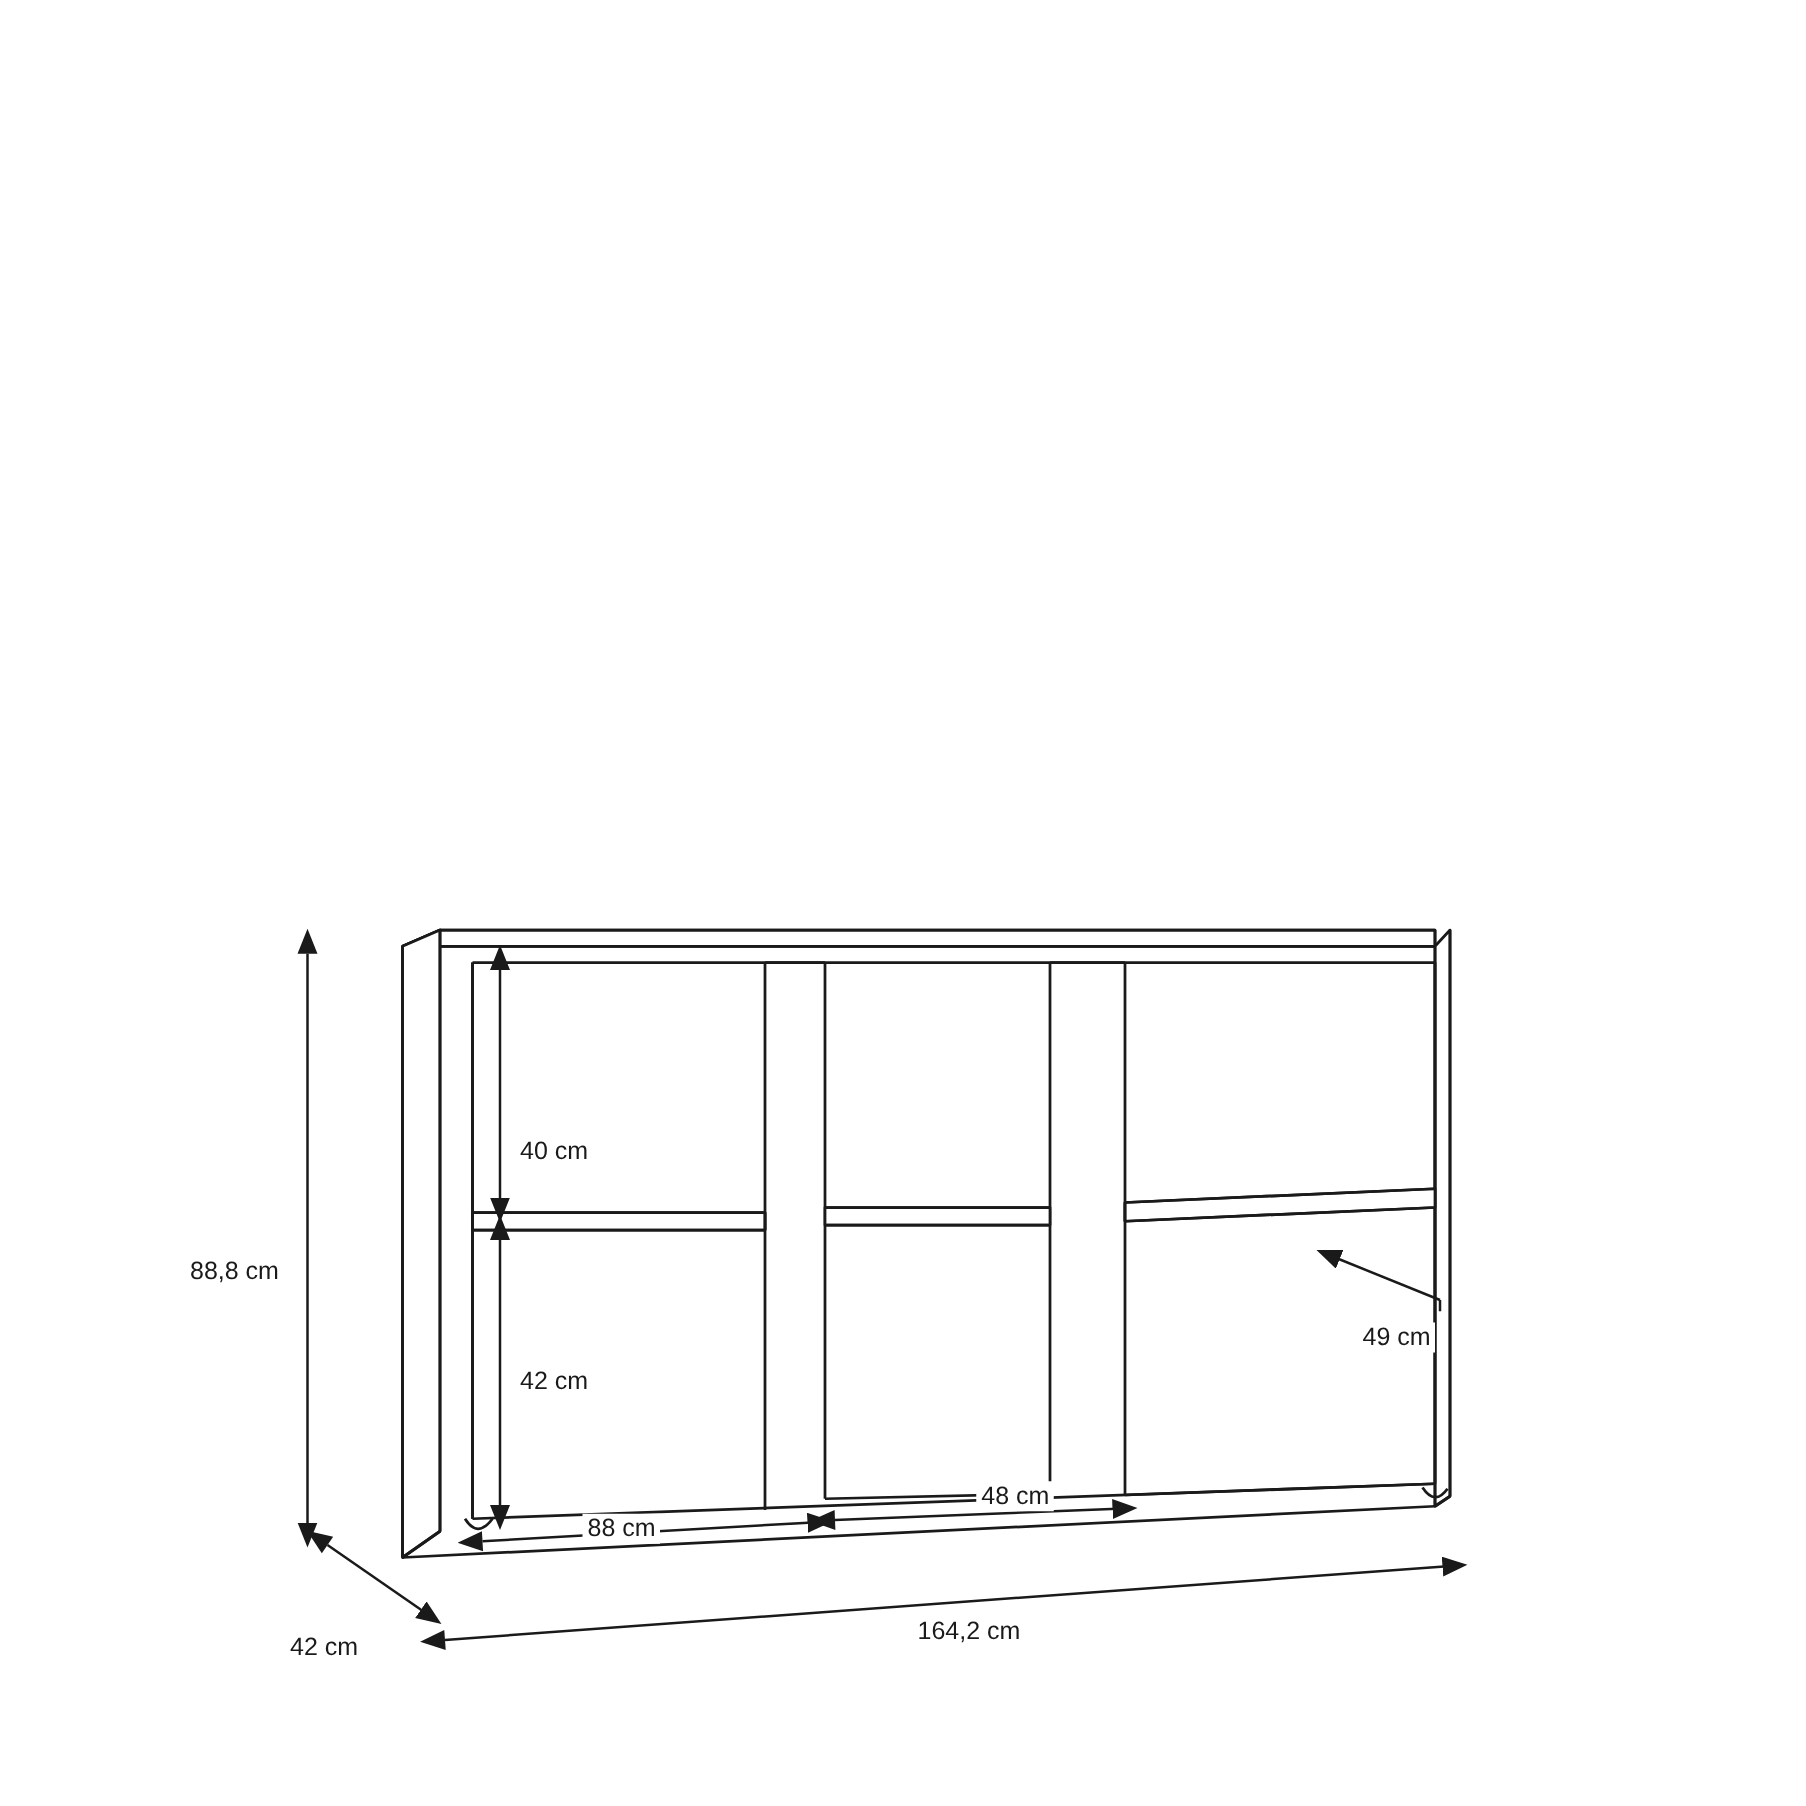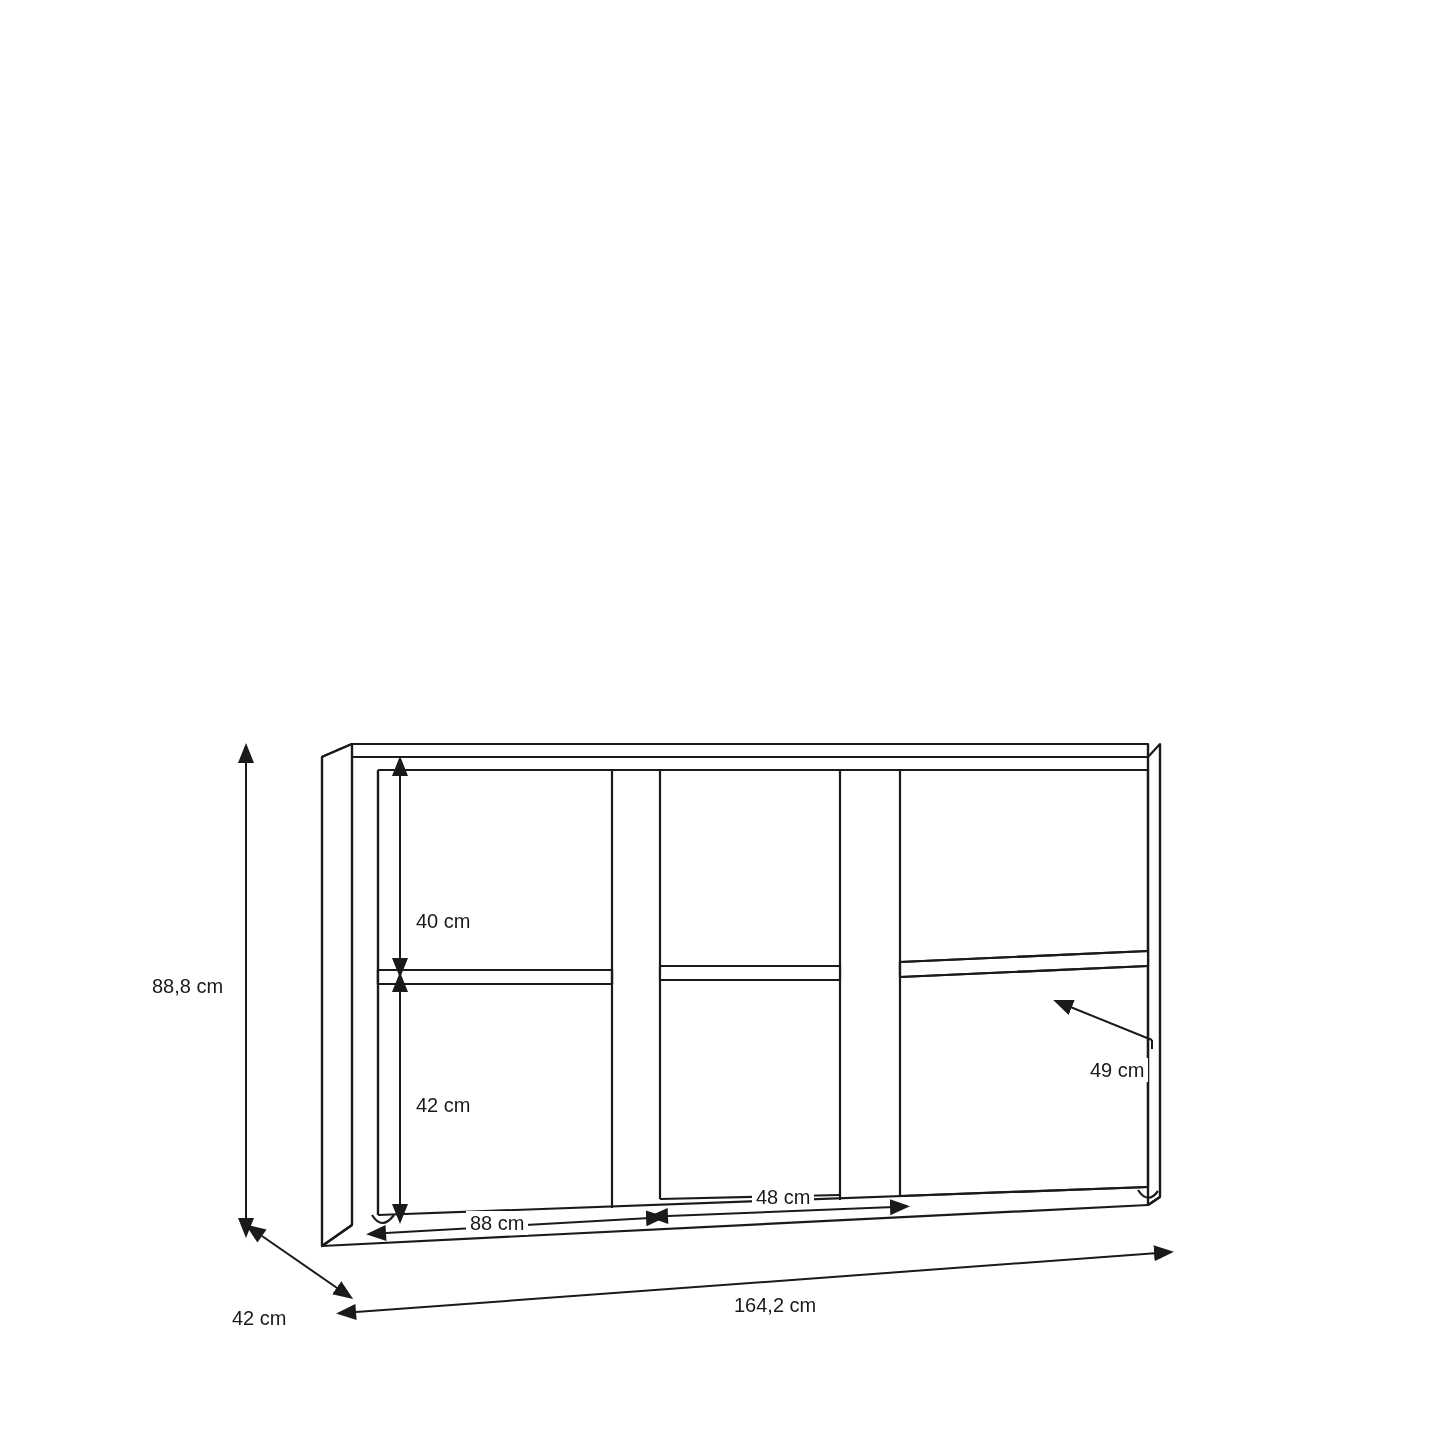--- a/index.html
+++ b/index.html
@@ -29,28 +29,28 @@
   .dim-label {
     position: absolute;
     font-family: "Liberation Sans", sans-serif;
     font-size: 20px;
     color: #1a1a1a;
     white-space: nowrap;
     background: #ffffff;
     padding: 1px 4px;
     line-height: 1.1;
   }
-  #label-height      { left: 148px;  top: 974px; }
+  #label-height      { left: 148px;  top: 1005px; }
   #label-depth       { left: 228px;  top: 1306px; }
   #label-width       { left: 730px;  top: 1293px; }
   #label-upper       { left: 412px;  top: 861px; margin-top: 48px; }
   #label-lower       { left: 412px;  top: 1093px; }
   #label-shelf-depth { left: 1086px; top: 1058px; }
   #label-bay1        { left: 466px;  top: 1211px; }
-  #label-bay2        { left: 752px;  top: 1185px; }
+  #label-bay2        { left: 781px;  top: 1185px; }
 </style>
 </head>
 <body>
 
 <div id="diagram-root">
 
   <svg id="furniture-svg" viewBox="0 0 1445 1445">
     <defs>
       <marker id="arrowStart" markerWidth="12" markerHeight="12" refX="10" refY="4" orient="auto">
         <path d="M10,0 L0,4 L10,8 z" fill="#1a1a1a"></path>

